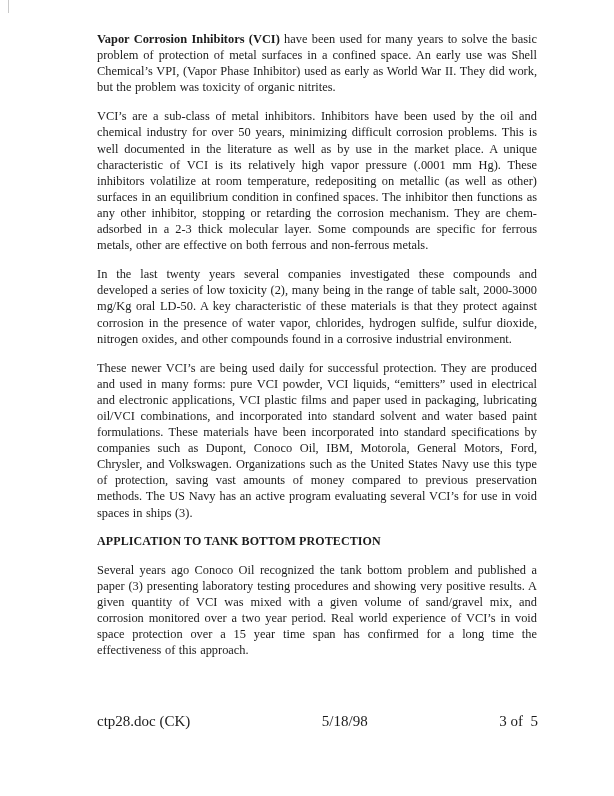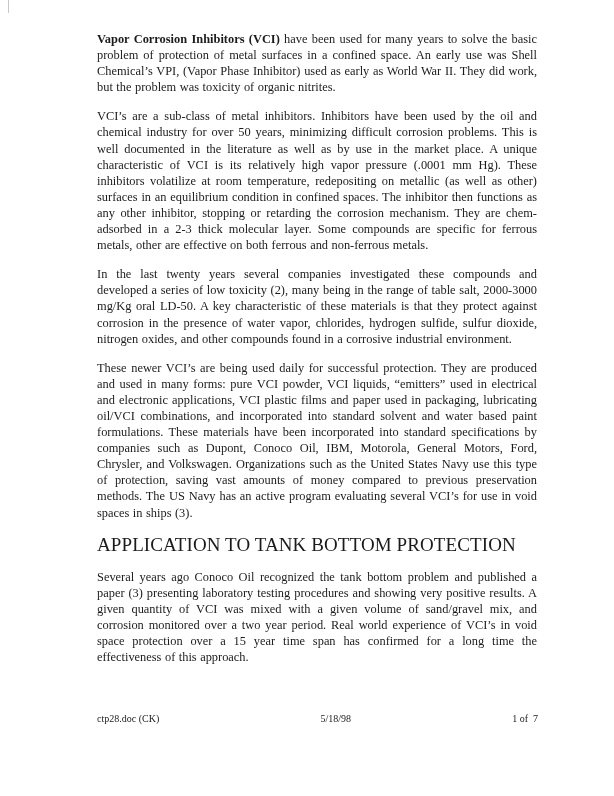--- a/index.html
+++ b/index.html
@@ -28,33 +28,33 @@
   }
   .para {
     font-size: 12.4px;
     line-height: 16.1px;
     text-align: justify;
     margin: 0 0 13px 0;
     word-spacing: 0.4px;
   }
   .bold { font-weight: bold; }
   .section-heading {
-    font-size: 19px;
-    font-weight: normal;
+    font-size: 12px;
+    font-weight: bold;
     letter-spacing: 0.1px;
     margin: 13px 0 13px 0;
   }
   .footer {
     position: absolute;
     left: 97px;
     top: 713px;
     width: 441px;
     display: flex;
     justify-content: space-between;
-    font-size: 10px;
+    font-size: 15px;
   }
   .footer span { white-space: pre; }
 </style>
 </head>
 <body>
 
 <div class="page">
   <div class="scan-artifact"></div>
 
   <div class="content">
@@ -68,15 +68,15 @@
 
     <h2 class="section-heading">APPLICATION TO TANK BOTTOM PROTECTION</h2>
 
     <p class="para">Several years ago Conoco Oil recognized the tank bottom problem and published a paper (3) presenting laboratory testing procedures and showing very positive results.  A given quantity of VCI was mixed with a given volume of sand/gravel mix, and corrosion monitored over a two year period.  Real world experience of VCI’s in void space protection over a 15 year time span has confirmed for a long time the effectiveness of this approach.</p>
 
   </div>
 
   <div class="footer">
     <span>ctp28.doc (CK)</span>
     <span>5/18/98</span>
-    <span>1 of  7</span>
+    <span>3 of  5</span>
   </div>
 </div>
 
 </body></html>

